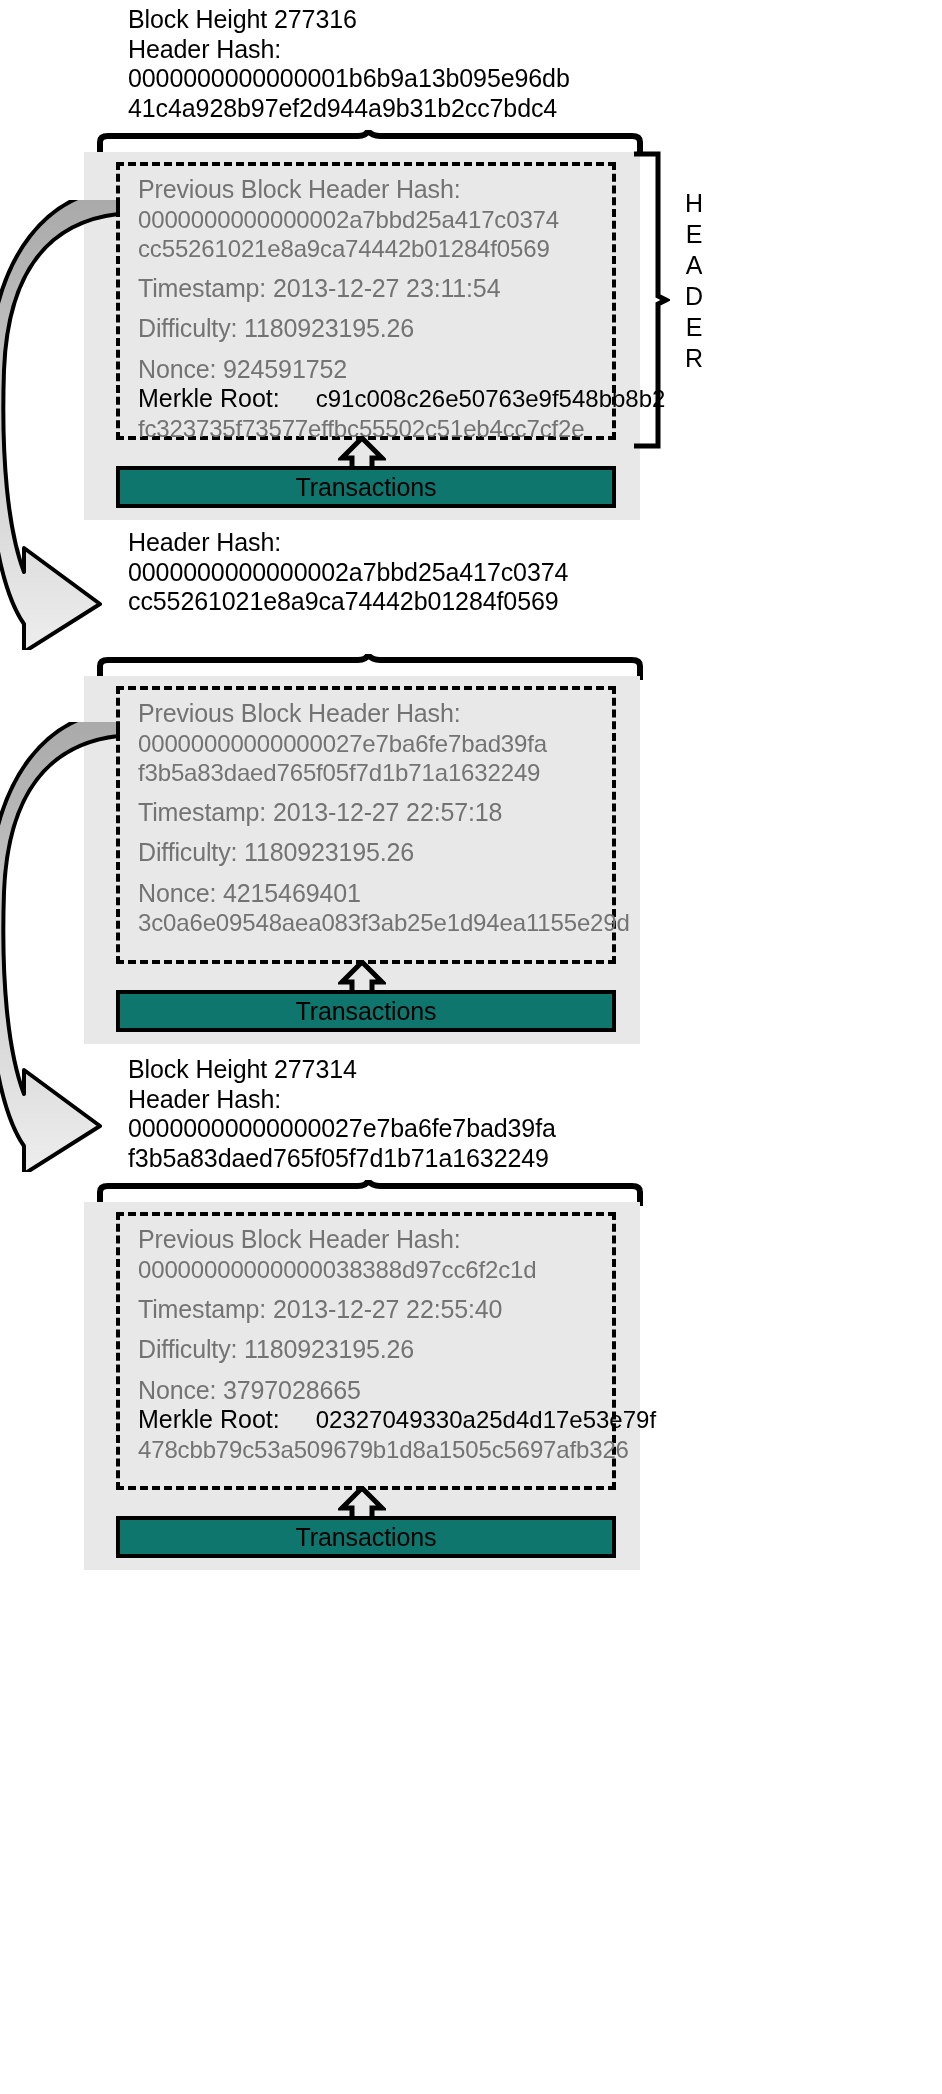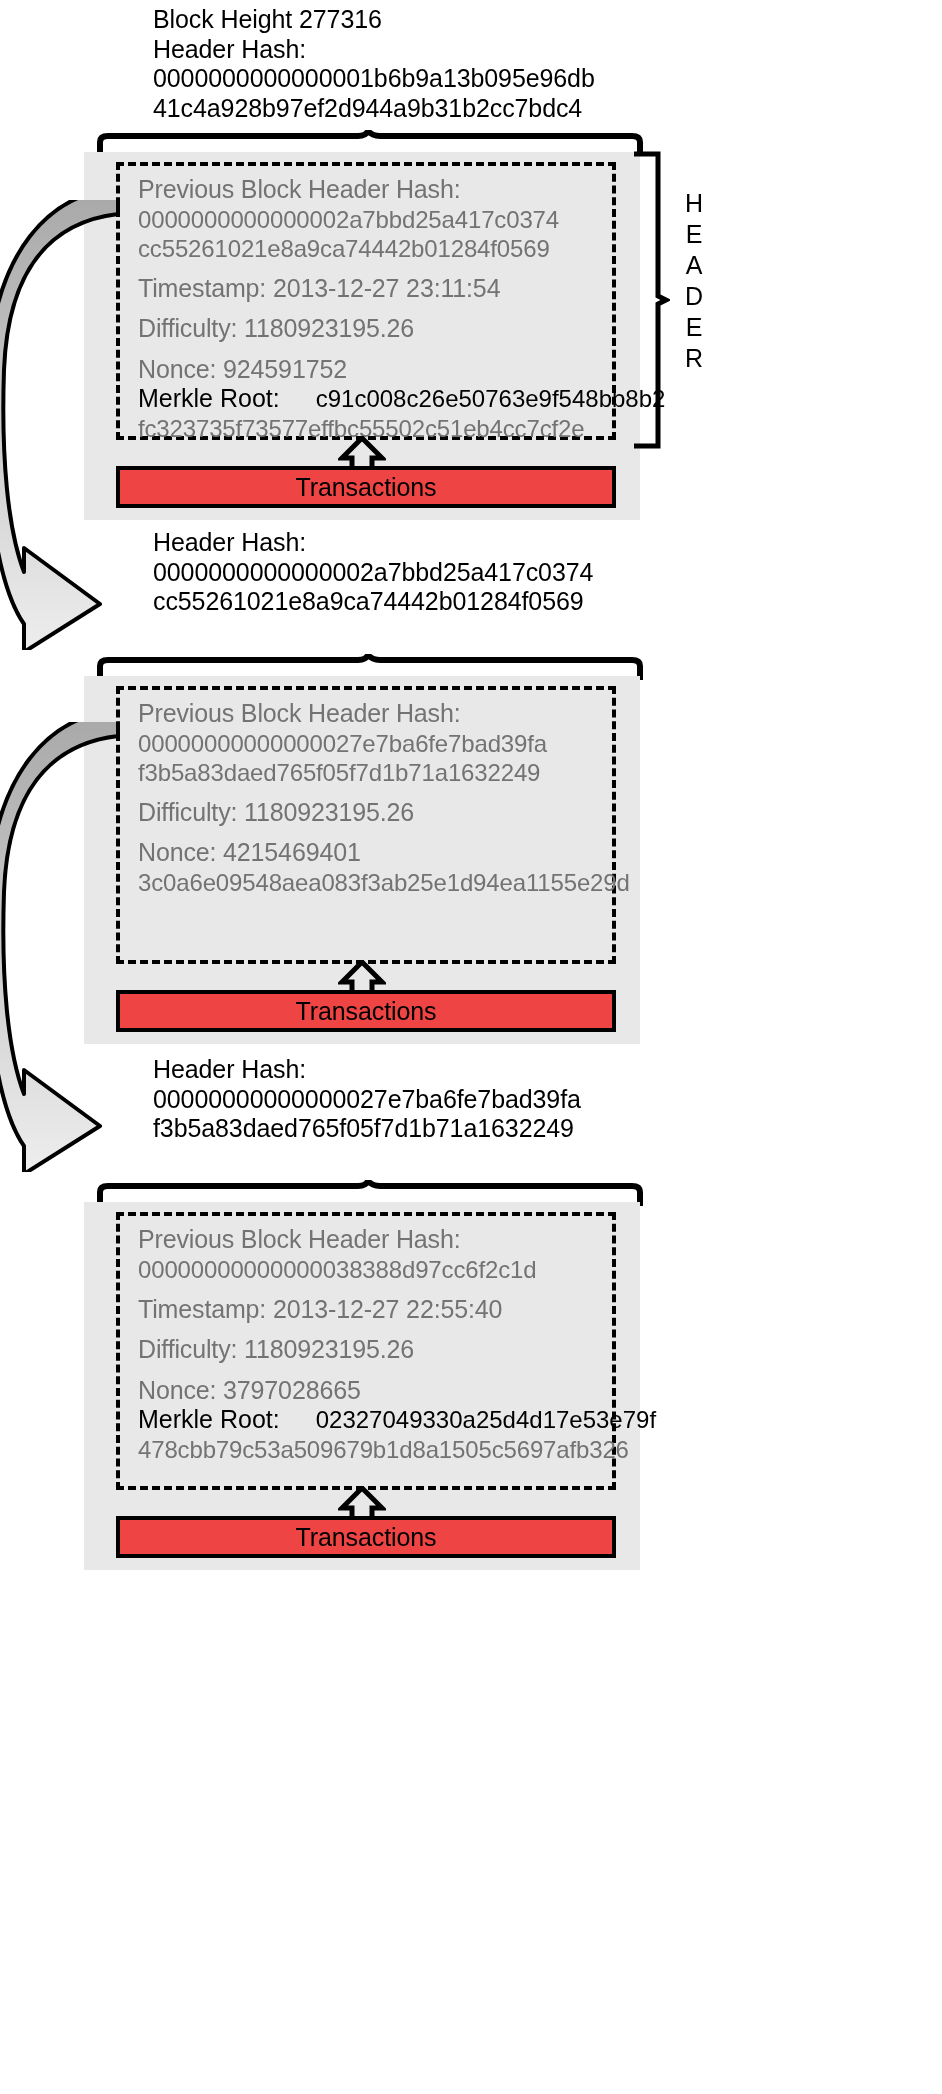--- a/index.html
+++ b/index.html
@@ -24,21 +24,20 @@
   }
 
   
   .caption {
     position: absolute;
     font-size: 25px;
     line-height: 29.5px;
     letter-spacing: -0.1px;
     white-space: nowrap;
     color: #000;
-    margin-left: 25px;
   }
   .caption .line { display: block; }
 
   
   .block {
     position: absolute;
     background: #e8e8e8;
     box-sizing: border-box;
   }
 
@@ -74,21 +73,21 @@
     white-space: nowrap;
   }
   .merkle-val {
     font-size: 24px;
     padding-left: 36px;
   }
 
   
   .tx-bar {
     position: absolute;
-    background: #ef4444;
+    background: #0f766e;
     border: 4px solid #000;
     box-sizing: border-box;
     display: flex;
     align-items: center;
     justify-content: center;
     font-size: 25px;
     letter-spacing: -0.1px;
   }
 
   
@@ -184,34 +183,36 @@
     <path d="M4,26 L4,12 Q4,6 12,6 L262,6 Q270,6 272,1 Q276,6 284,6 L536,6 Q544,6 544,12 L544,26" fill="none" stroke="#000" stroke-width="6" stroke-linecap="butt" stroke-linejoin="miter"></path>
   </svg>
 
   <div class="block" style="left:84px; top:676px; width:556px; height:368px;"></div>
 
   <div class="header-box" style="left:116px; top:686px; width:500px; height:278px;">
     <div class="hdr-lines">
       <div class="hdr-row">Previous Block Header Hash:</div>
       <div class="hdr-row hash">00000000000000027e7ba6fe7bad39fa</div>
       <div class="hdr-row hash">f3b5a83daed765f05f7d1b71a1632249</div>
+      <div class="hdr-row label-pad">Timestamp: 2013-12-27 22:57:18</div>
       <div class="hdr-row label-pad">Difficulty: 1180923195.26</div>
       <div class="hdr-row label-pad">Nonce: 4215469401</div>
       <div class="hdr-row hash">3c0a6e09548aea083f3ab25e1d94ea1155e29d</div>
     </div>
   </div>
 
   <svg class="tx-arrow" style="left:338px; top:960px; width:48px; height:36px;" viewBox="0 0 48 36">
     <path d="M24,2 L44,22 L34,22 L34,34 L14,34 L14,22 L4,22 Z" fill="#e8e8e8" stroke="#000" stroke-width="5" stroke-linejoin="miter"></path>
   </svg>
   <div class="tx-bar" style="left:116px; top:990px; width:500px; height:42px;">
     <span>Transactions</span>
   </div>
 
   <div class="caption" style="left:128px; top:1055px;">
+    <span class="line">Block Height 277314</span>
     <span class="line">Header Hash:</span>
     <span class="line">00000000000000027e7ba6fe7bad39fa</span>
     <span class="line">f3b5a83daed765f05f7d1b71a1632249</span>
   </div>
 
   <svg class="brace-top" style="left:96px; top:1180px; width:548px; height:26px;" viewBox="0 0 548 26" preserveAspectRatio="none">
     <path d="M4,26 L4,12 Q4,6 12,6 L262,6 Q270,6 272,1 Q276,6 284,6 L536,6 Q544,6 544,12 L544,26" fill="none" stroke="#000" stroke-width="6" stroke-linecap="butt" stroke-linejoin="miter"></path>
   </svg>
 
   <div class="block" style="left:84px; top:1202px; width:556px; height:368px;"></div>

